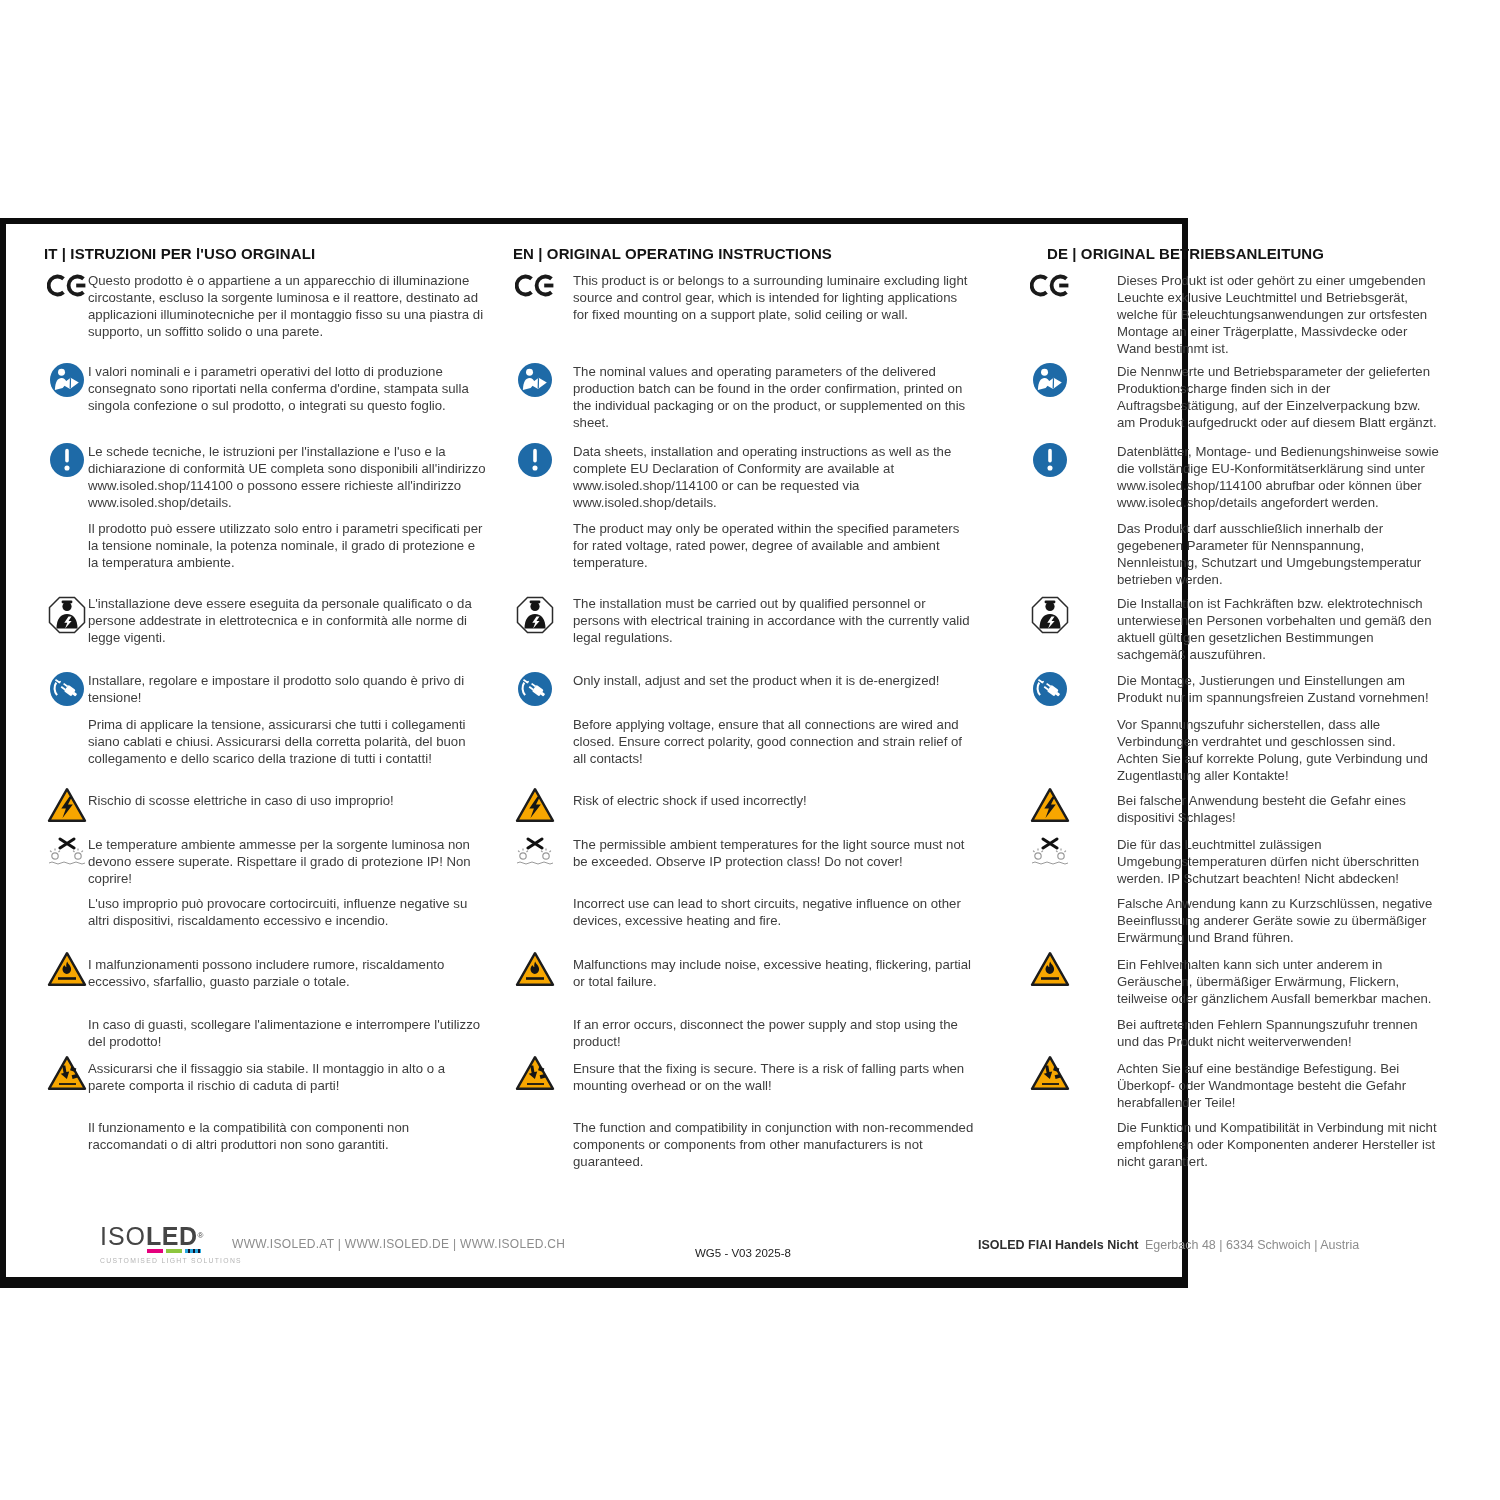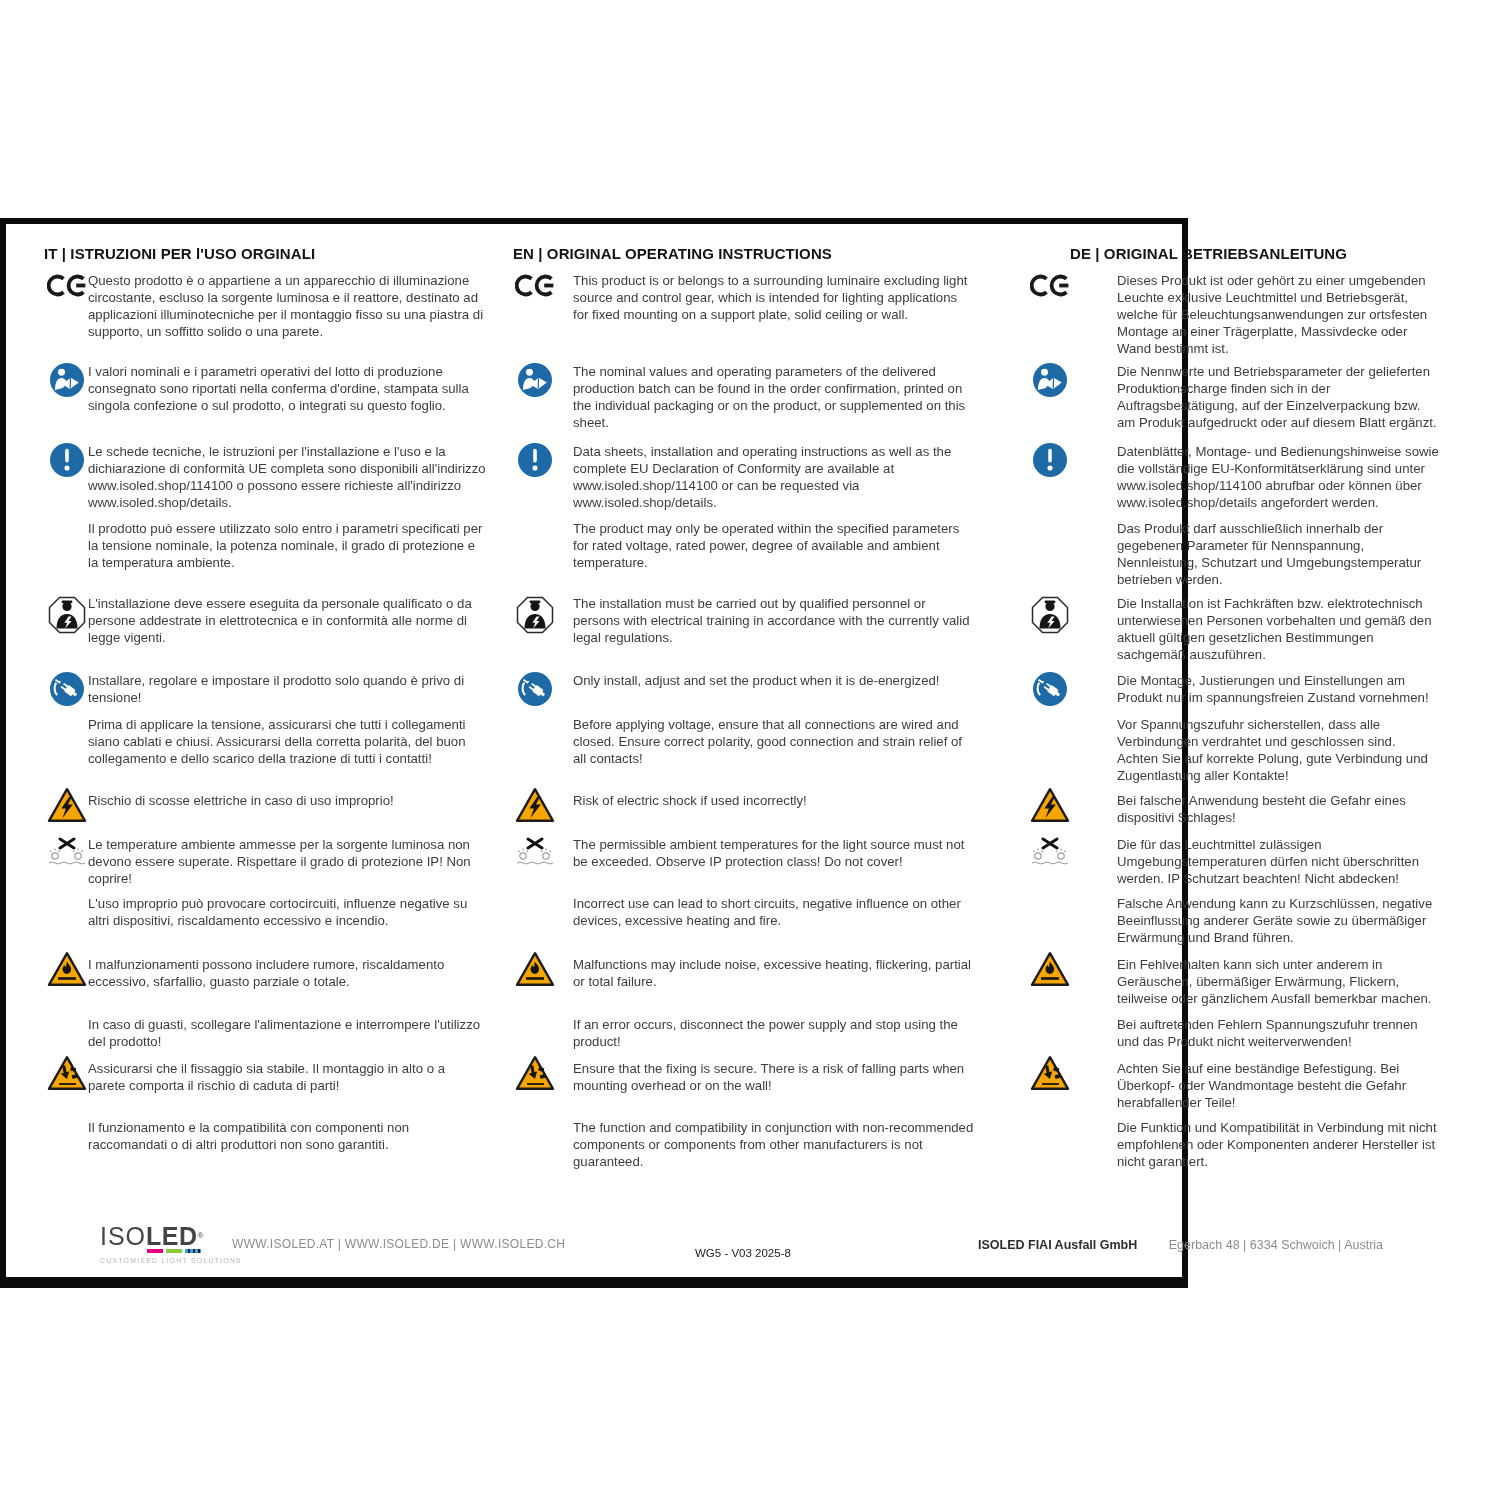--- a/index.html
+++ b/index.html
@@ -17,21 +17,21 @@
     font-family:"Liberation Sans", sans-serif;
     -webkit-font-smoothing:antialiased;
   }
   .sheet{
     position:absolute;top:218px;left:0;width:1188px;height:1070px;
     background:#fff;border:6px solid #0c0c0c;border-bottom-width:11px;
   }
   .inner{position:relative;width:100%;height:100%;}
   .band{position:absolute;left:0;width:100%;height:0;overflow:visible;}
   .hdr{position:absolute;top:0;margin:0;font-size:15px;font-weight:bold;color:#141414;letter-spacing:.1px;white-space:nowrap;}
-  .h1{left:38px}.h2{left:507px}.h3{left:1064px}
+  .h1{left:38px}.h2{left:507px}.h3{left:1041px}
   .ic{position:absolute;top:0;width:46px;display:flex;justify-content:center;align-items:flex-start;}
   .i1{left:38px}.i2{left:506px}.i3{left:1021px}
   .txt{position:absolute;top:0;margin:0;font-size:13.2px;line-height:17px;color:var(--text_gray);}
   .c1{left:82px;width:398px}.c2{left:567px;width:402px}.c3{left:1111px;width:322px}
   .svg-ce{width:40px;height:23px;margin-top:2px;}
   .svg-circle{width:34px;height:34px;}
   .svg-elec{width:40px;height:40px;}
   .svg-tri{width:40px;height:36px;margin-top:-5px;}
   .svg-temp{width:40px;height:30px;margin-top:1px;}
   .f-blue{fill:var(--mandatory_blue);}
@@ -49,21 +49,21 @@
   .logo-bars{display:flex;gap:3px;margin-left:47px;margin-top:1px;}
   .logo-bars .b{width:16px;height:3.5px;display:inline-block;}
   .b.pink{background:var(--logo_pink);}
   .b.green{background:var(--logo_green);}
   .b.blue{background:repeating-linear-gradient(90deg,var(--logo_blue) 0 3px,#14142b 3px 5px);}
   .tagline{font-size:6.8px;letter-spacing:1.3px;color:#b5b5b5;margin-top:4px;white-space:nowrap;}
   .sites{position:absolute;left:226px;top:13px;font-size:12px;color:#8c8c8c;letter-spacing:.3px;white-space:nowrap;}
   .doccode{position:absolute;left:689px;top:17px;font-size:11.5px;color:#222;white-space:nowrap;margin-top:6px;}
   .company{position:absolute;left:972px;top:14px;font-size:12.5px;white-space:nowrap;}
   .co-name{font-weight:bold;color:#2e2e2e;}
-  .co-addr{color:#8c8c8c;margin-left:28px;}
+  .co-addr{color:#8c8c8c;margin-left:3px;}
 </style>
 </head>
 <body>
 
 <svg width="0" height="0" style="position:absolute" aria-hidden="true">
   <defs>
     <symbol id="sym-ce" viewBox="0 0 52 30">
       <path class="ce-stroke" d="M21.5 6.2 A11.7 11.7 0 1 0 21.5 23.8"></path>
       <path class="ce-stroke" d="M47.5 6.2 A11.7 11.7 0 1 0 47.5 23.8"></path>
       <path class="ce-stroke" d="M38 15 H 50"></path>
@@ -357,19 +357,19 @@
         <div class="logo-bars">
           <span class="b pink"></span>
           <span class="b green"></span>
           <span class="b blue"></span>
         </div>
         <div class="tagline">CUSTOMISED LIGHT SOLUTIONS</div>
       </div>
       <div class="sites">WWW.ISOLED.AT  |  WWW.ISOLED.DE  |  WWW.ISOLED.CH</div>
       <div class="doccode">WG5 - V03 2025-8</div>
       <div class="company">
-        <span class="co-name">ISOLED FIAI Ausfall GmbH</span>
+        <span class="co-name">ISOLED FIAI Handels Nicht</span>
         <span class="co-addr">Egerbach 48 | 6334 Schwoich | Austria</span>
       </div>
     </div>
 
   </div>
 </div>
 
 </body></html>

